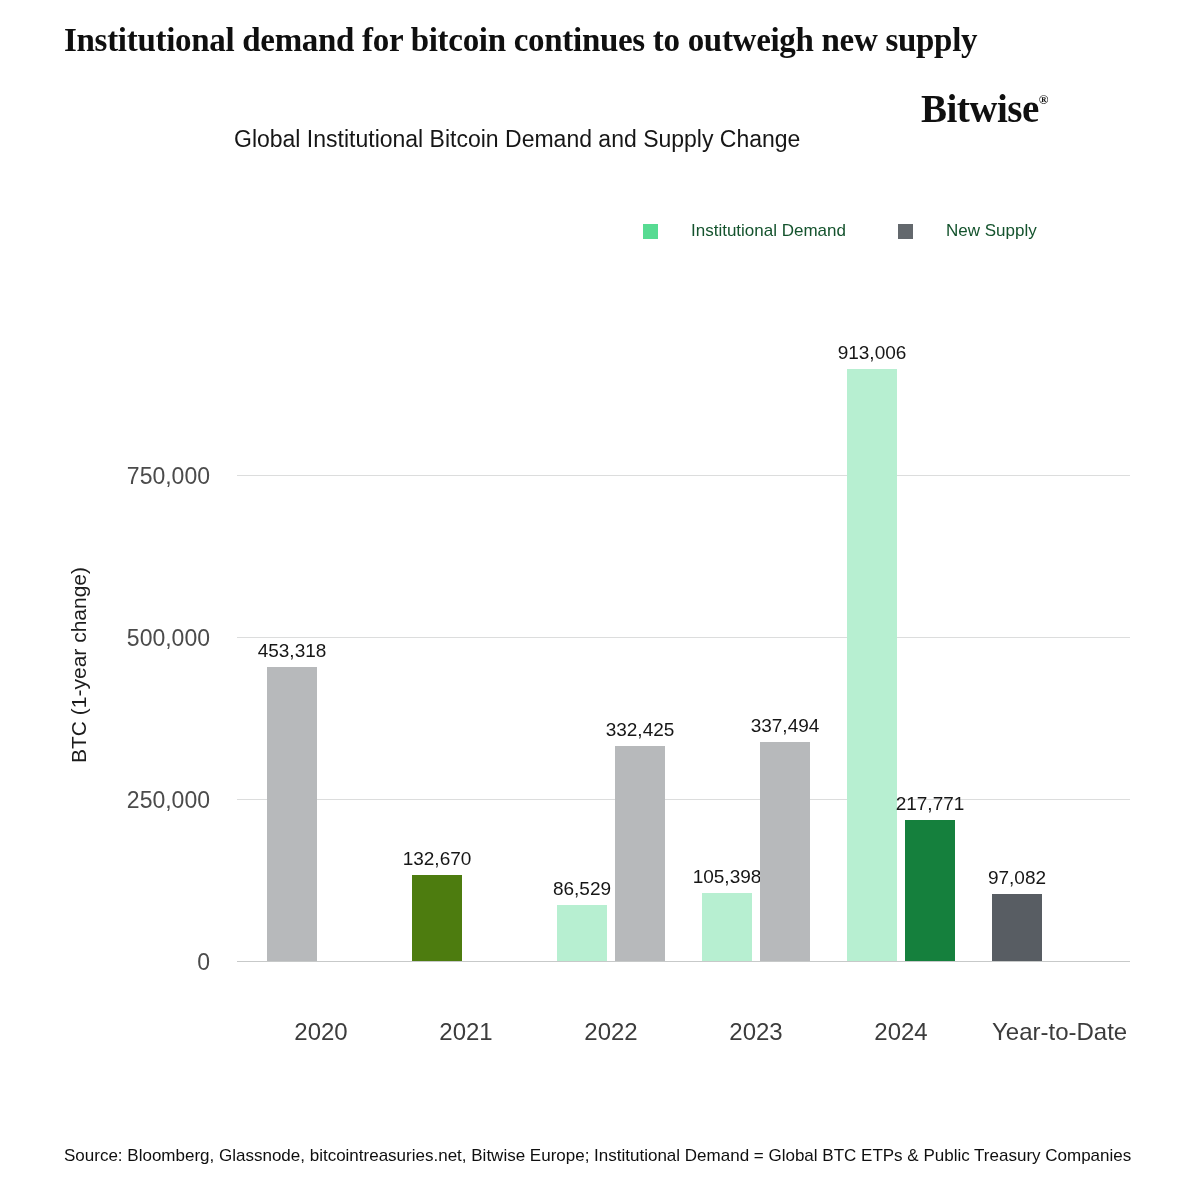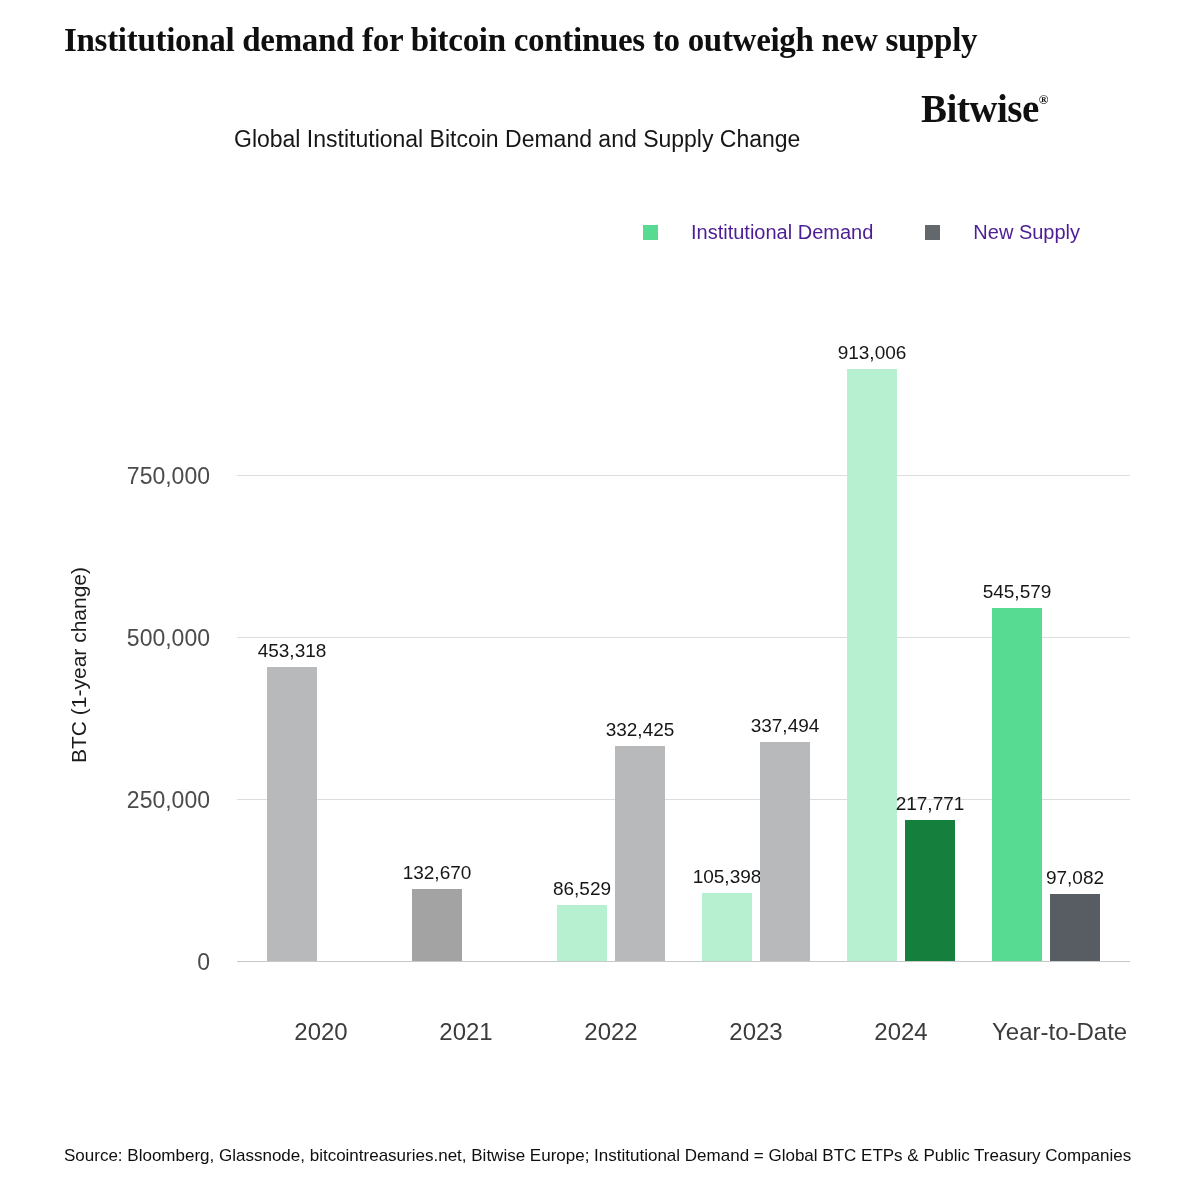--- a/index.html
+++ b/index.html
@@ -42,21 +42,21 @@
   }
   .legend {
     position: absolute;
     left: 643px; top: 221px;
     display: flex;
     align-items: center;
     gap: 52px;
   }
   .legend-item { display: flex; align-items: center; gap: 33px; }
   .legend-swatch { width: 15px; height: 15px; flex: none; }
-  .legend-label { font-size: 20px; color: #4c1d95; white-space: nowrap; }
+  .legend-label { font-size: 17px; color: #14532d; white-space: nowrap; }
   .plot {
     position: absolute;
     left: 237px; top: 315px;
     width: 893px; height: 647px;
   }
   .gridline {
     position: absolute;
     left: 0; width: 100%;
     height: 1px;
     background: #dcdddd;
@@ -159,21 +159,21 @@
       <div class="gridline" style="bottom: 486px;"></div>
       <div class="gridline" style="bottom: 324px;"></div>
       <div class="gridline" style="bottom: 162px;"></div>
     <div class="bars" id="bars">
         <div class="bar-group">
           <div class="bar" style="height: 293.8px; background: rgb(183, 185, 187);">
             <div class="bar-value">453,318</div>
           </div>
         </div>
         <div class="bar-group">
-          <div class="bar" style="height: 72px; background: #a3a3a3; text-decoration: underline;">
+          <div class="bar" style="height: 86px; background: #4d7c0f; text-decoration: underline;">
             <div class="bar-value">132,670</div>
           </div>
         </div>
         <div class="bar-group">
           <div class="bar" style="height: 56.1px; background: rgb(183, 239, 209);">
             <div class="bar-value">86,529</div>
           </div>
           <div class="bar" style="height: 215.4px; background: rgb(183, 185, 187);">
             <div class="bar-value">332,425</div>
           </div>
@@ -188,23 +188,20 @@
         </div>
         <div class="bar-group">
           <div class="bar" style="height: 591.6px; background: rgb(183, 239, 209);">
             <div class="bar-value">913,006</div>
           </div>
           <div class="bar" style="height: 141.1px; background: #15803d;">
             <div class="bar-value">217,771</div>
           </div>
         </div>
         <div class="bar-group">
-          <div class="bar" style="height: 353.5px; background: rgb(87, 219, 146);">
-            <div class="bar-value">545,579</div>
-          </div>
           <div class="bar" style="height: 67px; background: rgb(88, 93, 99);">
             <div class="bar-value">97,082</div>
           </div>
         </div>
       </div>
     <div class="baseline"></div>
   </div>
 
   <div id="yticks">
       <div class="ytick" style="top: 949px;">0</div>

